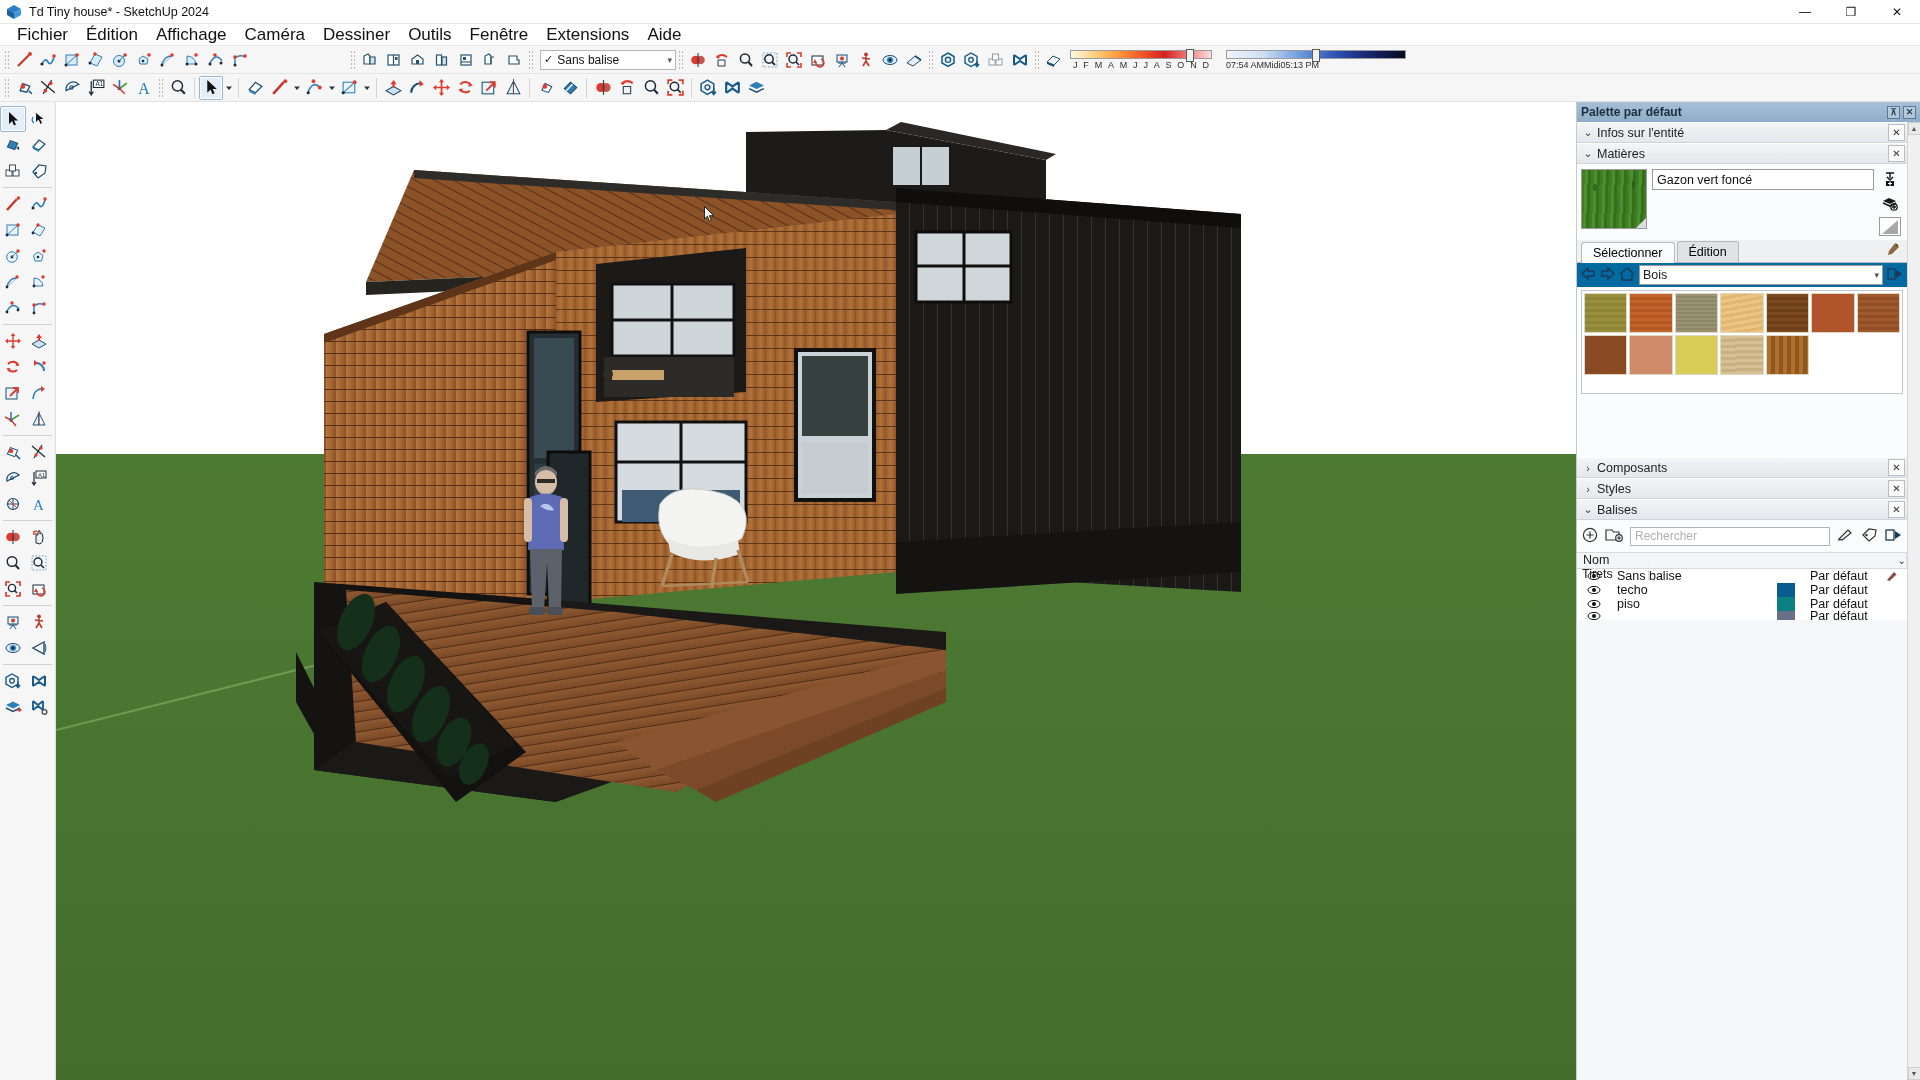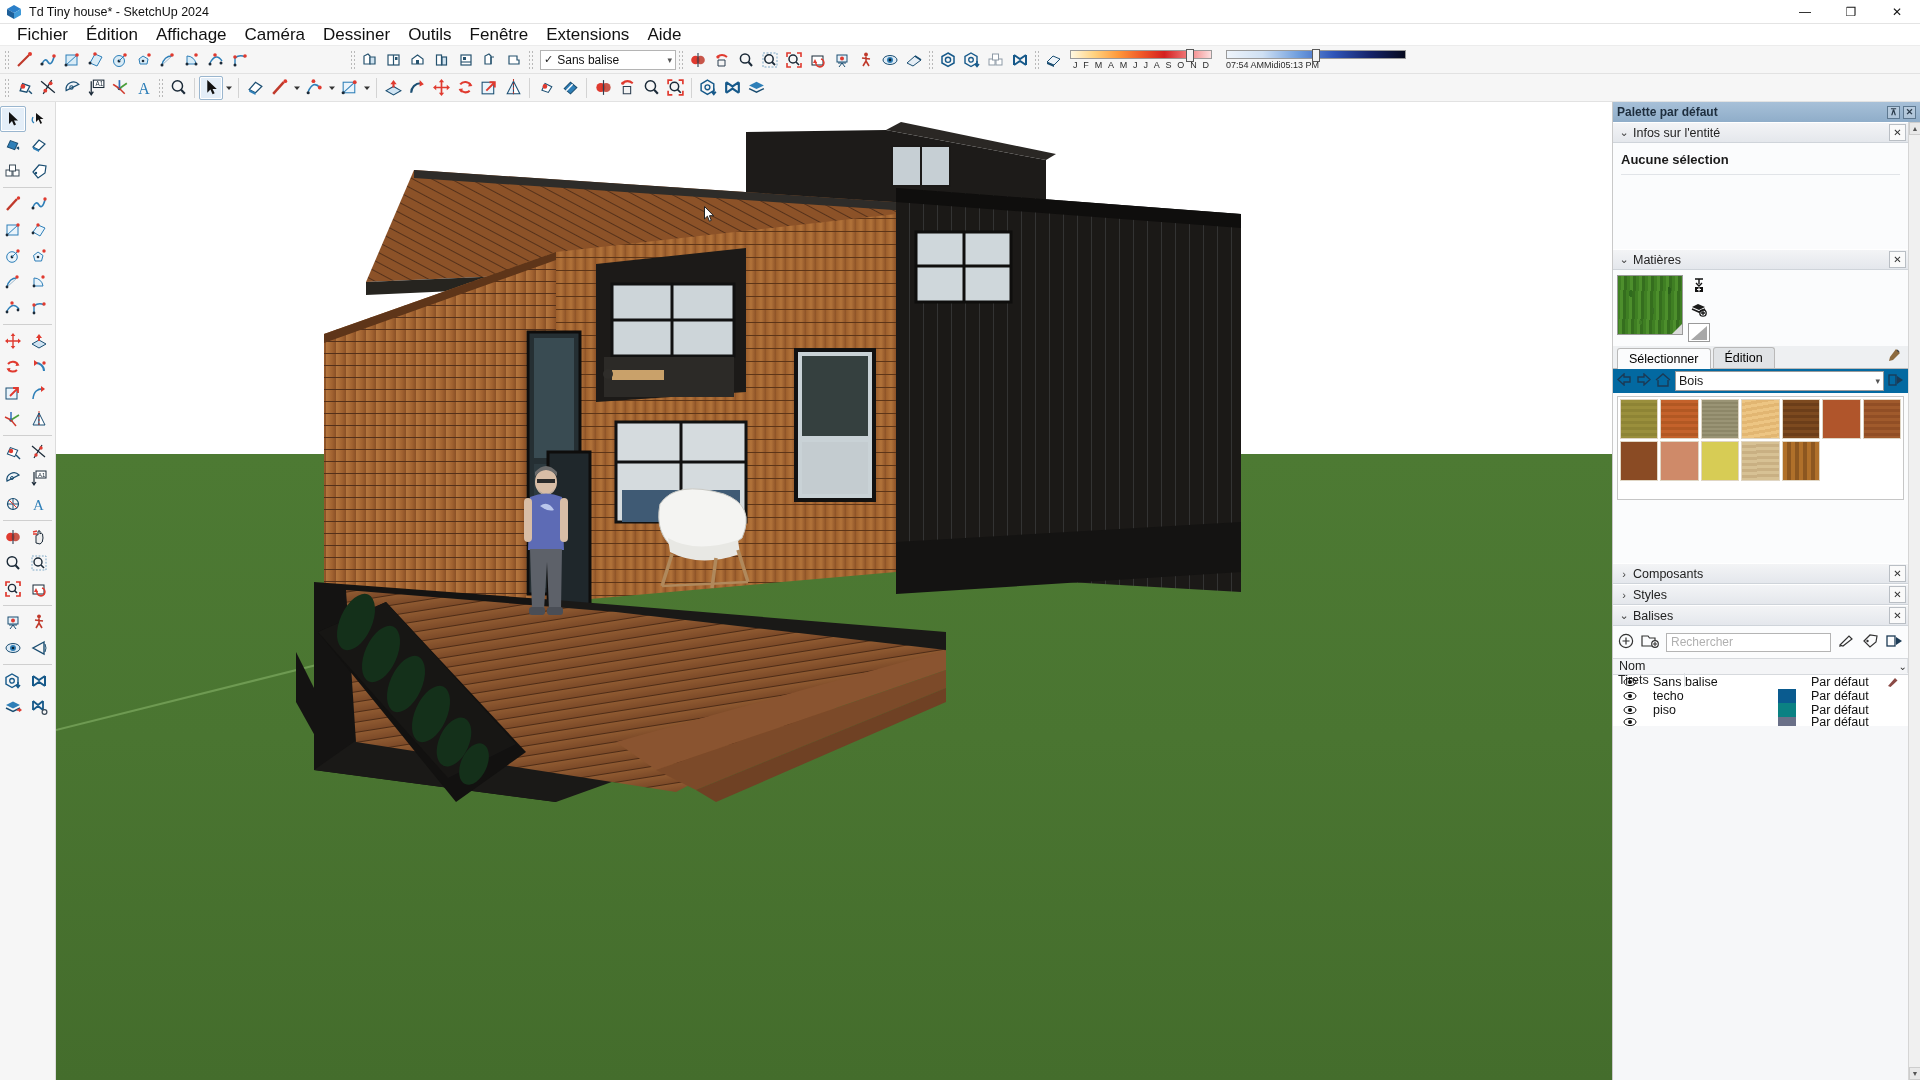--- a/index.html
+++ b/index.html
@@ -57,21 +57,21 @@
   .lsep{ width:50px;height:1px;background:#cfcfcf;margin:3px 3px;}
   
   #viewport{ flex:1;position:relative;overflow:hidden;background:#ffffff;}
   #vp-sky{position:absolute;inset:0;background:#ffffff;}
   #vp-ground{position:absolute;left:0;right:0;bottom:0;height:64%;
     background:linear-gradient(180deg,#4d7a33 0%, #4a7531 45%, #446d2c 100%);}
   #ground-line{position:absolute;left:0;width:320px;height:2px;background:#6e9a52;
       transform:rotate(-14deg);transform-origin:left center;}
   #cursor{position:absolute;width:11px;height:17px;pointer-events:none;}
   
-  #rightpanel{ width:308px;background:#f0f0f0;border-left:1px solid #c9c9c9;
+  #rightpanel{ width:344px;background:#f0f0f0;border-left:1px solid #c9c9c9;
                display:flex;flex-direction:column;}
   #pal-title{ height:20px;background:linear-gradient(180deg,#a7c0d8,#8fadc9);
               display:flex;align-items:center;padding:0 4px;
               font-weight:bold;font-size:12px;color:#1d2d3d;}
   #pal-title .ttl{flex:1;}
   .palbtn{width:13px;height:13px;border:1px solid #5d7890;margin-left:3px;
           display:flex;align-items:center;justify-content:center;font-size:9px;
           color:#2c3c4c;background:rgba(255,255,255,.25);}
   #pal-scroll{flex:1;overflow:hidden;position:relative;background:#f6f7f9;
               display:flex;}
@@ -1102,36 +1102,34 @@
     </div>
 
     <div id="pal-scroll">
       <div id="pal-inner">
 
         <div class="sec-head">
           <span class="chev">⌄</span>
           <span class="lbl">Infos sur l'entité</span>
           <span class="sec-x">✕</span>
         </div>
-        <div class="sec-body">
-          <div id="no-sel">Aucune sélection</div>
-          <div id="no-sel-rule"></div>
-          <div id="entity-space"></div>
-        </div>
 
         <div class="sec-head">
           <span class="chev">⌄</span>
           <span class="lbl">Matières</span>
           <span class="sec-x">✕</span>
         </div>
         <div class="sec-body">
           <div id="mat-top">
             <div id="mat-swatch">
                 <div class="corner"></div>
               </div>
+            <div id="mat-name">
+              <input type="text" value="Gazon vert foncé" style="">
+            </div>
             <div id="mat-side">
               <div class="matbtn">
                 <svg width="16" height="16" viewBox="0 0 16 16">
                     <path d="M4 2 L12 2 M8 2 L8 7 M5 6 L8 9 L11 6" stroke="#111" fill="none" stroke-width="1.4"></path>
                     <rect x="4" y="10" width="8" height="5" fill="#111"></rect>
                     <path d="M8 10.5 L8 14.5 M6 12.5 L10 12.5" stroke="#fff" stroke-width="1.2"></path>
                   </svg>
               </div>
               <div class="matbtn">
                 <svg width="18" height="18" viewBox="0 0 18 18">

